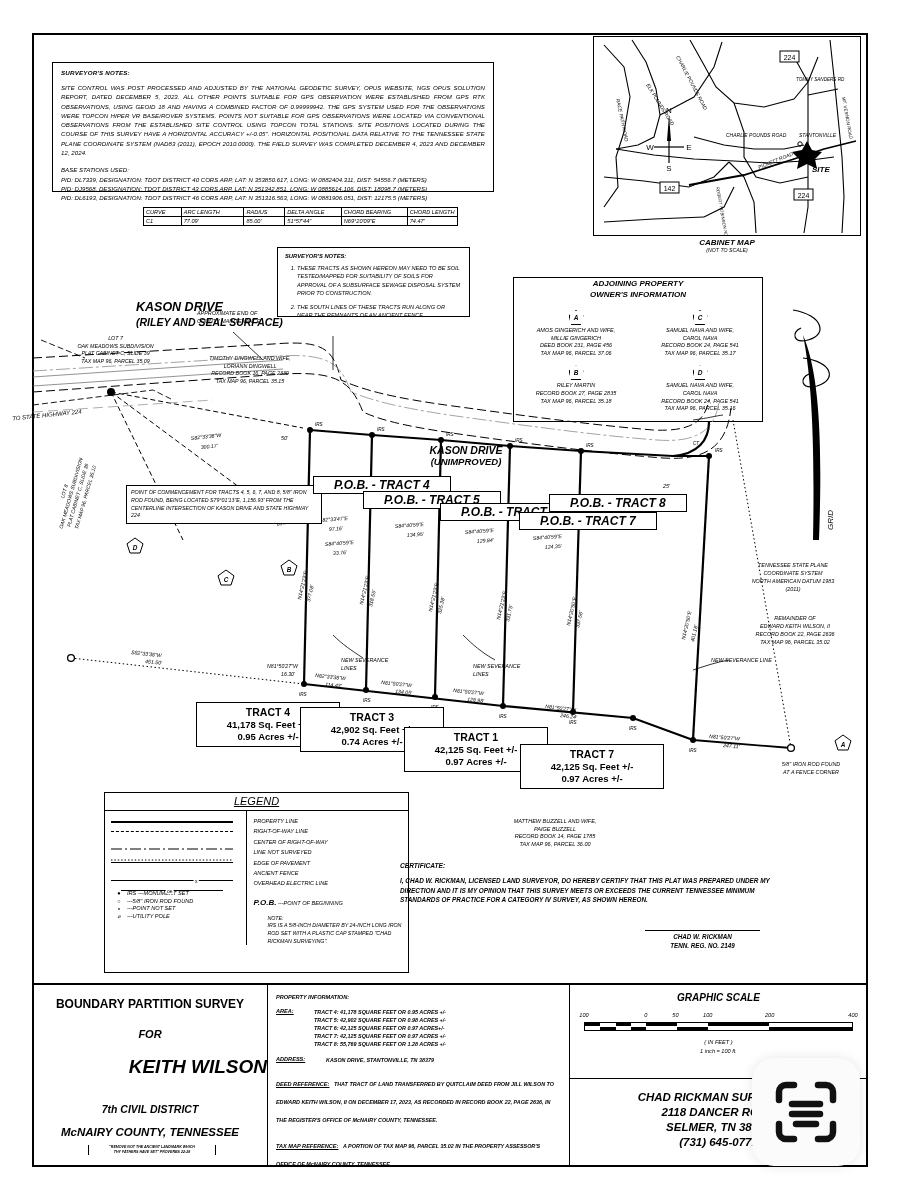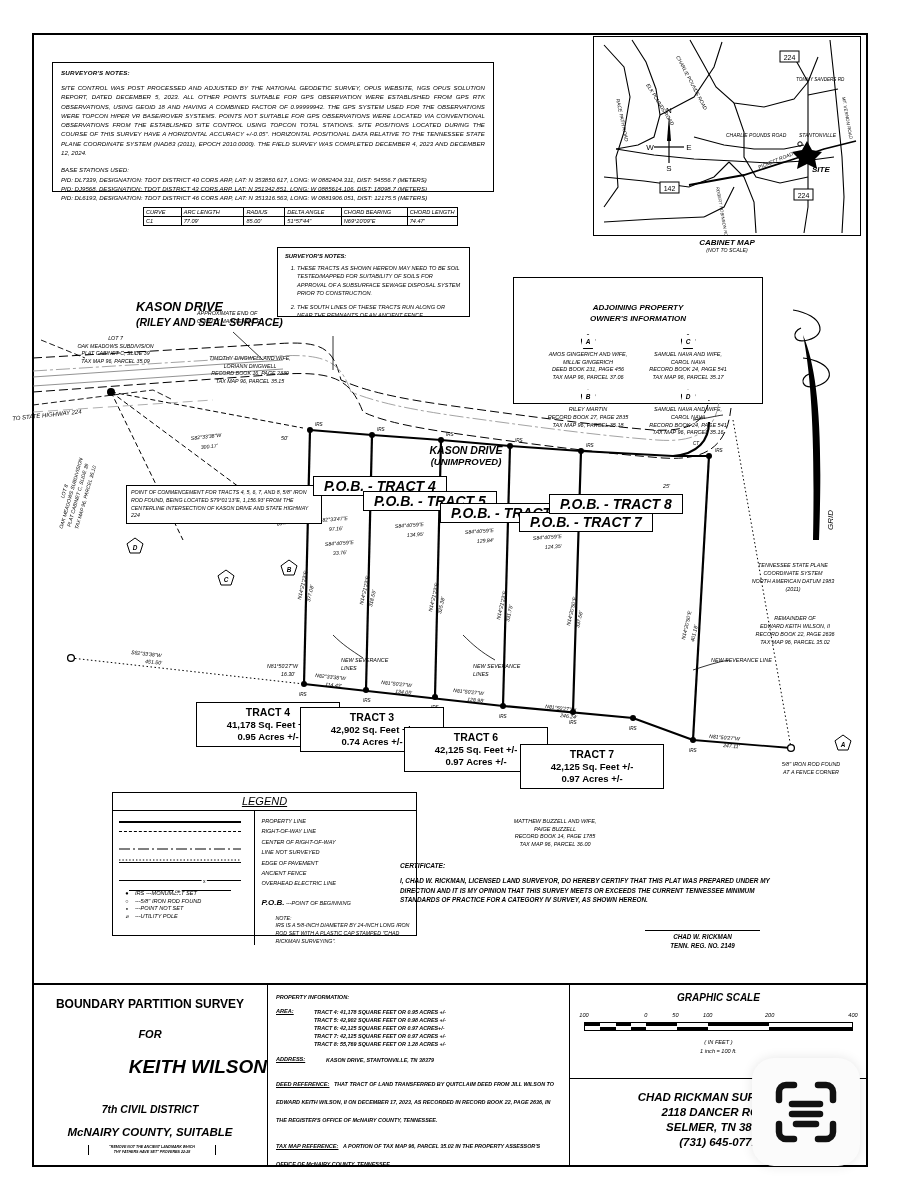--- a/index.html
+++ b/index.html
@@ -23,21 +23,21 @@
   #curvetbl table{border-collapse:collapse;width:100%;}
   #curvetbl td,#curvetbl th{border:1px solid #000;font-size:5.6px;font-style:italic;padding:1px 2px;text-align:left;font-weight:normal;}
 
   
   #notes2{left:277px;top:247px;width:193px;height:70px;padding:5px 7px;}
   #notes2 .ttl{font-size:5.8px;font-style:italic;font-weight:bold;}
   #notes2 ol{margin:5px 0 0 0;padding-left:12px;}
   #notes2 li{font-size:5.6px;font-style:italic;line-height:8.4px;margin-bottom:5px;}
 
   
-  #adjoin{left:513px;top:277px;width:250px;height:127px;padding:24px;}
+  #adjoin{left:513px;top:277px;width:250px;height:145px;padding:0;}
   #adjoin .hd{font-size:8px;font-weight:bold;font-style:italic;text-align:center;line-height:11px;}
   #adjoin .grid{display:flex;margin-top:6px;}
   #adjoin .col{width:50%;}
   #adjoin .ent{text-align:center;margin-bottom:4px;}
   #adjoin .ent p{margin:0;font-size:5.5px;font-style:italic;line-height:7.6px;}
   .pent{display:inline-block;width:13px;height:13px;line-height:13px;font-size:6.5px;font-weight:bold;font-style:italic;text-align:center;
         background:#fff;border:1px solid #000;
         clip-path:polygon(50% 0%,100% 36%,82% 100%,18% 100%,0% 36%);margin-bottom:2px;}
 
   
@@ -48,24 +48,24 @@
 
   
   #map{left:33px;top:240px;width:834px;height:550px;}
 
   
   .tract{position:absolute;border:1px solid #000;background:#fff;text-align:center;padding:3px 6px;}
   .tract .l1{font-size:10.5px;font-weight:bold;line-height:13px;}
   .tract .l2{font-size:9.5px;font-weight:bold;line-height:12px;}
   .tract .l3{font-size:9.5px;font-weight:bold;line-height:12px;}
 
-  .pob{position:absolute;border:1px solid #000;background:#fff;font-size:14px;font-weight:bold;font-style:italic;padding:1px 10px;white-space:nowrap;}
-
-  
-  #legend{left:112px;top:792px;width:305px;height:144px;}
+  .pob{position:absolute;border:1px solid #000;background:#fff;font-size:12px;font-weight:bold;font-style:italic;padding:1px 20px;white-space:nowrap;}
+
+  
+  #legend{left:104px;top:792px;width:305px;height:181px;}
   #legend .lh{font-size:11px;font-style:italic;text-align:center;border-bottom:1px solid #000;padding:2px 0 3px;text-decoration:underline;}
   #legend .body{display:flex;height:134px;}
   #legend .lcol{width:47%;border-right:1px solid #000;padding:5px 5px 0 6px;box-sizing:border-box;}
   #legend .rcol{width:53%;padding:5px 4px 0 6px;box-sizing:border-box;}
   .lrow{height:10.4px;display:flex;align-items:center;}
   .lsample{width:122px;height:7px;position:relative;}
   .rtxt{font-size:5.6px;font-style:italic;height:10.4px;line-height:10.4px;}
   .symrow{display:flex;align-items:center;font-size:5.6px;font-style:italic;margin-top:1.5px;}
   .symrow .sy{width:16px;text-align:center;}
   .pobrow{font-size:5.6px;font-style:italic;margin-top:9px;}
@@ -532,21 +532,21 @@
     <div class="l1">TRACT 4</div>
     <div class="l2">41,178 Sq. Feet +/-</div>
     <div class="l3">0.95 Acres +/-</div>
   </div>
   <div class="tract" style="left:300px;top:707px;width:130px;">
     <div class="l1">TRACT 3</div>
     <div class="l2">42,902 Sq. Feet +/-</div>
     <div class="l3">0.74 Acres +/-</div>
   </div>
   <div class="tract" style="left:404px;top:727px;width:130px;">
-    <div class="l1">TRACT 6</div>
+    <div class="l1">TRACT 1</div>
     <div class="l2">42,125 Sq. Feet +/-</div>
     <div class="l3">0.97 Acres +/-</div>
   </div>
   <div class="tract" style="left:520px;top:744px;width:130px;">
     <div class="l1">TRACT 7</div>
     <div class="l2">42,125 Sq. Feet +/-</div>
     <div class="l3">0.97 Acres +/-</div>
   </div>
 
   <div class="bx thinbox" id="legend">
@@ -650,21 +650,21 @@
     <div class="s">TENN. REG. NO. 2149</div>
   </div>
 
   <div class="bx" id="titlebar"></div>
 
   <div class="bx" id="tb-left">
     <div class="a">BOUNDARY PARTITION  SURVEY</div>
     <div class="bb">FOR</div>
     <div class="c">KEITH WILSON</div>
     <div class="d">7th CIVIL DISTRICT</div>
-    <div class="e">McNAIRY COUNTY, SUITABLE</div>
+    <div class="e">McNAIRY COUNTY, TENNESSEE</div>
   </div>
 
   <div class="bx" id="tb-mid">
     <div class="h">PROPERTY INFORMATION:</div>
     <div class="sec" style="display:flex;">
       <div class="lbl" style="width:38px;">AREA:</div>
       <div>
         <div class="ln">TRACT 4:  41,178 SQUARE FEET OR 0.95 ACRES +/-</div>
         <div class="ln">TRACT 5:  42,902 SQUARE FEET OR 0.98 ACRES +/-</div>
         <div class="ln">TRACT 6:  42,125 SQUARE FEET OR 0.97 ACRES+/-</div>

